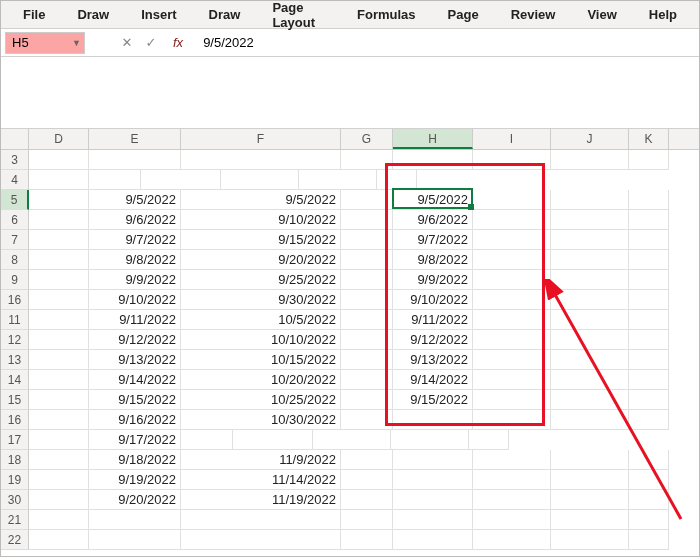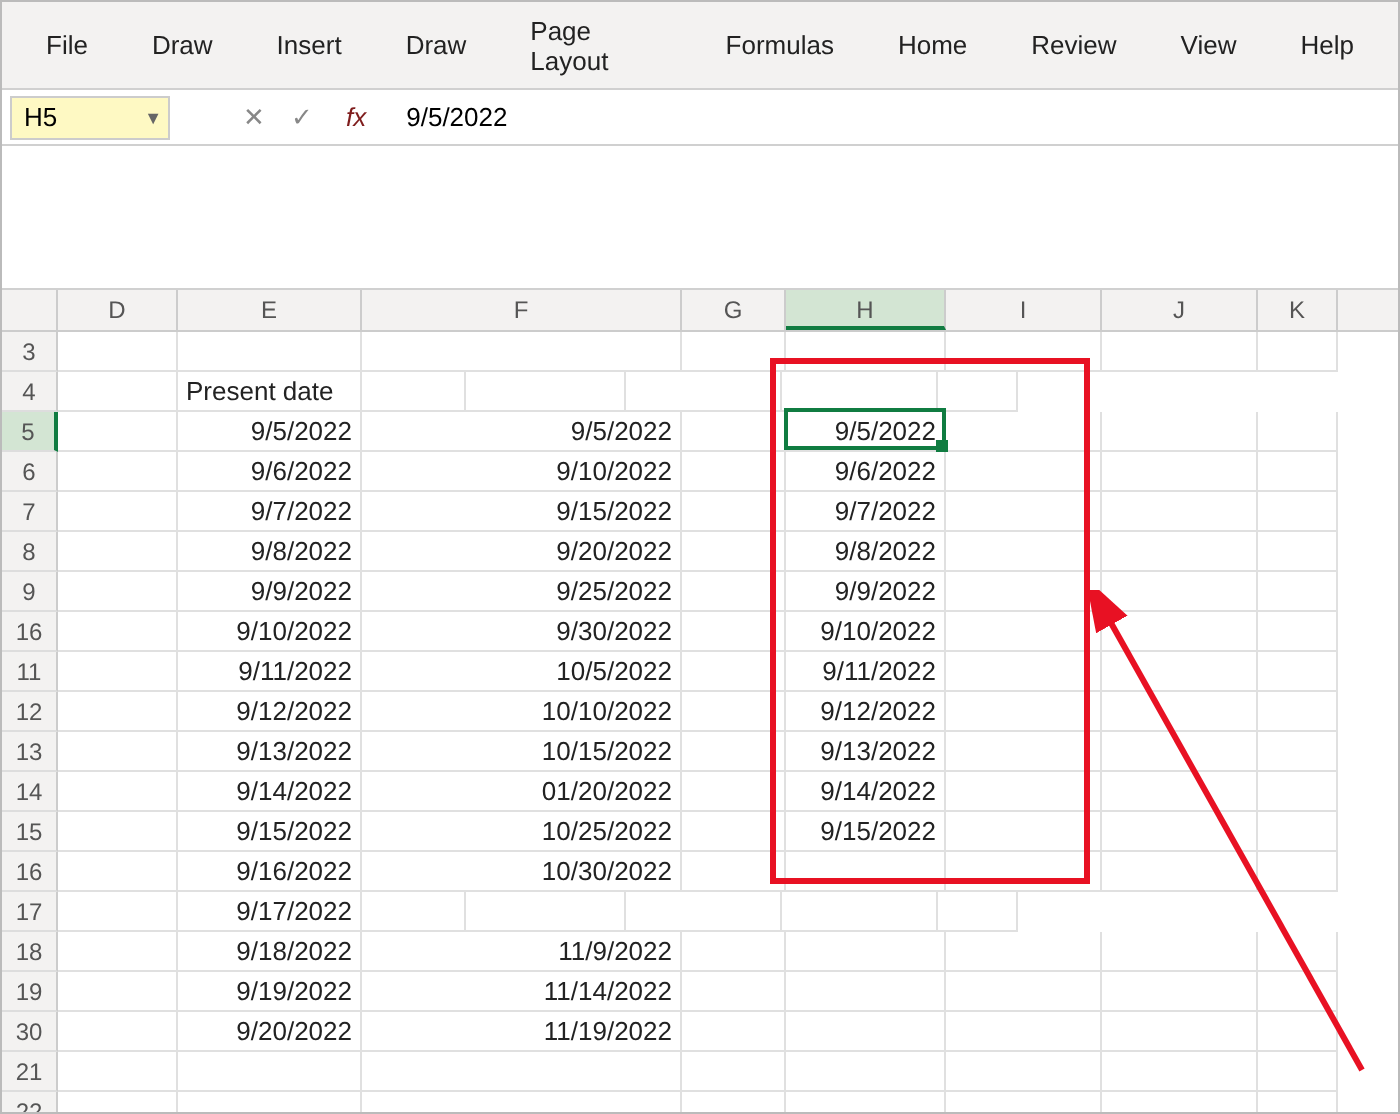--- a/index.html
+++ b/index.html
@@ -1,20 +1,20 @@
 <!DOCTYPE html>
 <html><head>
 <meta charset="utf-8">
 <style>
 * { box-sizing: border-box; margin: 0; padding: 0; }
 body { font-family: "Segoe UI", Arial, sans-serif; font-size: 13px; background: #fff; width: 700px; height: 557px; overflow: hidden; position: relative; border: 1px solid #bbb; }
-.ribbon { display: flex; background: #f3f2f1; border-bottom: 1px solid #d0d0d0; height: 44px; align-items: center; padding: 0 8px; gap: 4px; }
+.ribbon { display: flex; background: #f3f2f1; border-bottom: 1px solid #d0d0d0; height: 28px; align-items: center; padding: 0 8px; gap: 4px; font-weight: bold; }
 .ribbon-tab { padding: 4px 14px; color: #222; cursor: pointer; }
 .namebox-row { display: flex; align-items: center; background: #fff; border-bottom: 1px solid #d0d0d0; height: 28px; }
-.namebox { width: 80px; border: 1px solid #ccc; margin: 2px 4px; height: 22px; display: flex; align-items: center; padding: 0 6px; background: #fef9c3; position: relative; }
+.namebox { width: 80px; border: 1px solid #ccc; margin: 2px 4px; height: 22px; display: flex; align-items: center; padding: 0 6px; background: #fca5a5; position: relative; }
 .namebox .dd { position: absolute; right: 3px; font-size: 9px; color: #666; }
 .fx-area { display: flex; align-items: center; gap: 8px; margin-left: 30px; }
 .fx-btn { color: #888; font-size: 13px; width: 16px; text-align: center; }
 .fx-label { font-style: italic; color: #7f1d1d; padding: 0 6px; }
 .formula-input { border: none; outline: none; padding: 0 6px; width: 300px; font-size: 13px; }
 .formula-expand { height: 72px; border-bottom: 1px solid #d0d0d0; background: #fff; }
 .grid-wrap { position: relative; }
 .colheads { display: flex; background: #f3f2f1; border-bottom: 1px solid #ccc; }
 .corner { width: 28px; height: 20px; border-right: 1px solid #ccc; background: #f3f2f1; }
 .colhead { height: 20px; border-right: 1px solid #ccc; text-align: center; color: #555; font-size: 12px; line-height: 20px; background: #f3f2f1; }
@@ -33,21 +33,21 @@
 </head>
 <body>
 
 <div class="ribbon">
   <div class="ribbon-tab">File</div>
   <div class="ribbon-tab">Draw</div>
   <div class="ribbon-tab">Insert</div>
   <div class="ribbon-tab">Draw</div>
   <div class="ribbon-tab">Page Layout</div>
   <div class="ribbon-tab">Formulas</div>
-  <div class="ribbon-tab">Home</div>
+  <div class="ribbon-tab">Page</div>
   <div class="ribbon-tab">Review</div>
   <div class="ribbon-tab">View</div>
   <div class="ribbon-tab">Help</div>
 </div>
 
 <div class="namebox-row">
   <div class="namebox">
     <span>H5</span>
     <span class="dd">▼</span>
   </div>
@@ -80,21 +80,20 @@
         <div class="cell wF"></div>
         <div class="cell wG"></div>
         <div class="cell wH"></div>
         <div class="cell wI"></div>
         <div class="cell wJ"></div>
         <div class="cell wK"></div>
       </div>
       <div class="row">
         <div class="rowhead">4</div>
         <div class="cell wD"></div>
-        <div class="cell wE">Present date</div>
         <div class="cell wG"></div>
         <div class="cell wH"></div>
         <div class="cell wI"></div>
         <div class="cell wJ"></div>
         <div class="cell wK"></div>
       </div>
       <div class="row">
         <div class="rowhead sel">5</div>
         <div class="cell wD"></div>
         <div class="cell wE right">9/5/2022</div>
@@ -190,21 +189,21 @@
         <div class="cell wG"></div>
         <div class="cell wH right">9/13/2022</div>
         <div class="cell wI"></div>
         <div class="cell wJ"></div>
         <div class="cell wK"></div>
       </div>
       <div class="row">
         <div class="rowhead">14</div>
         <div class="cell wD"></div>
         <div class="cell wE right">9/14/2022</div>
-        <div class="cell wF right">01/20/2022</div>
+        <div class="cell wF right">10/20/2022</div>
         <div class="cell wG"></div>
         <div class="cell wH right">9/14/2022</div>
         <div class="cell wI"></div>
         <div class="cell wJ"></div>
         <div class="cell wK"></div>
       </div>
       <div class="row">
         <div class="rowhead">15</div>
         <div class="cell wD"></div>
         <div class="cell wE right">9/15/2022</div>

